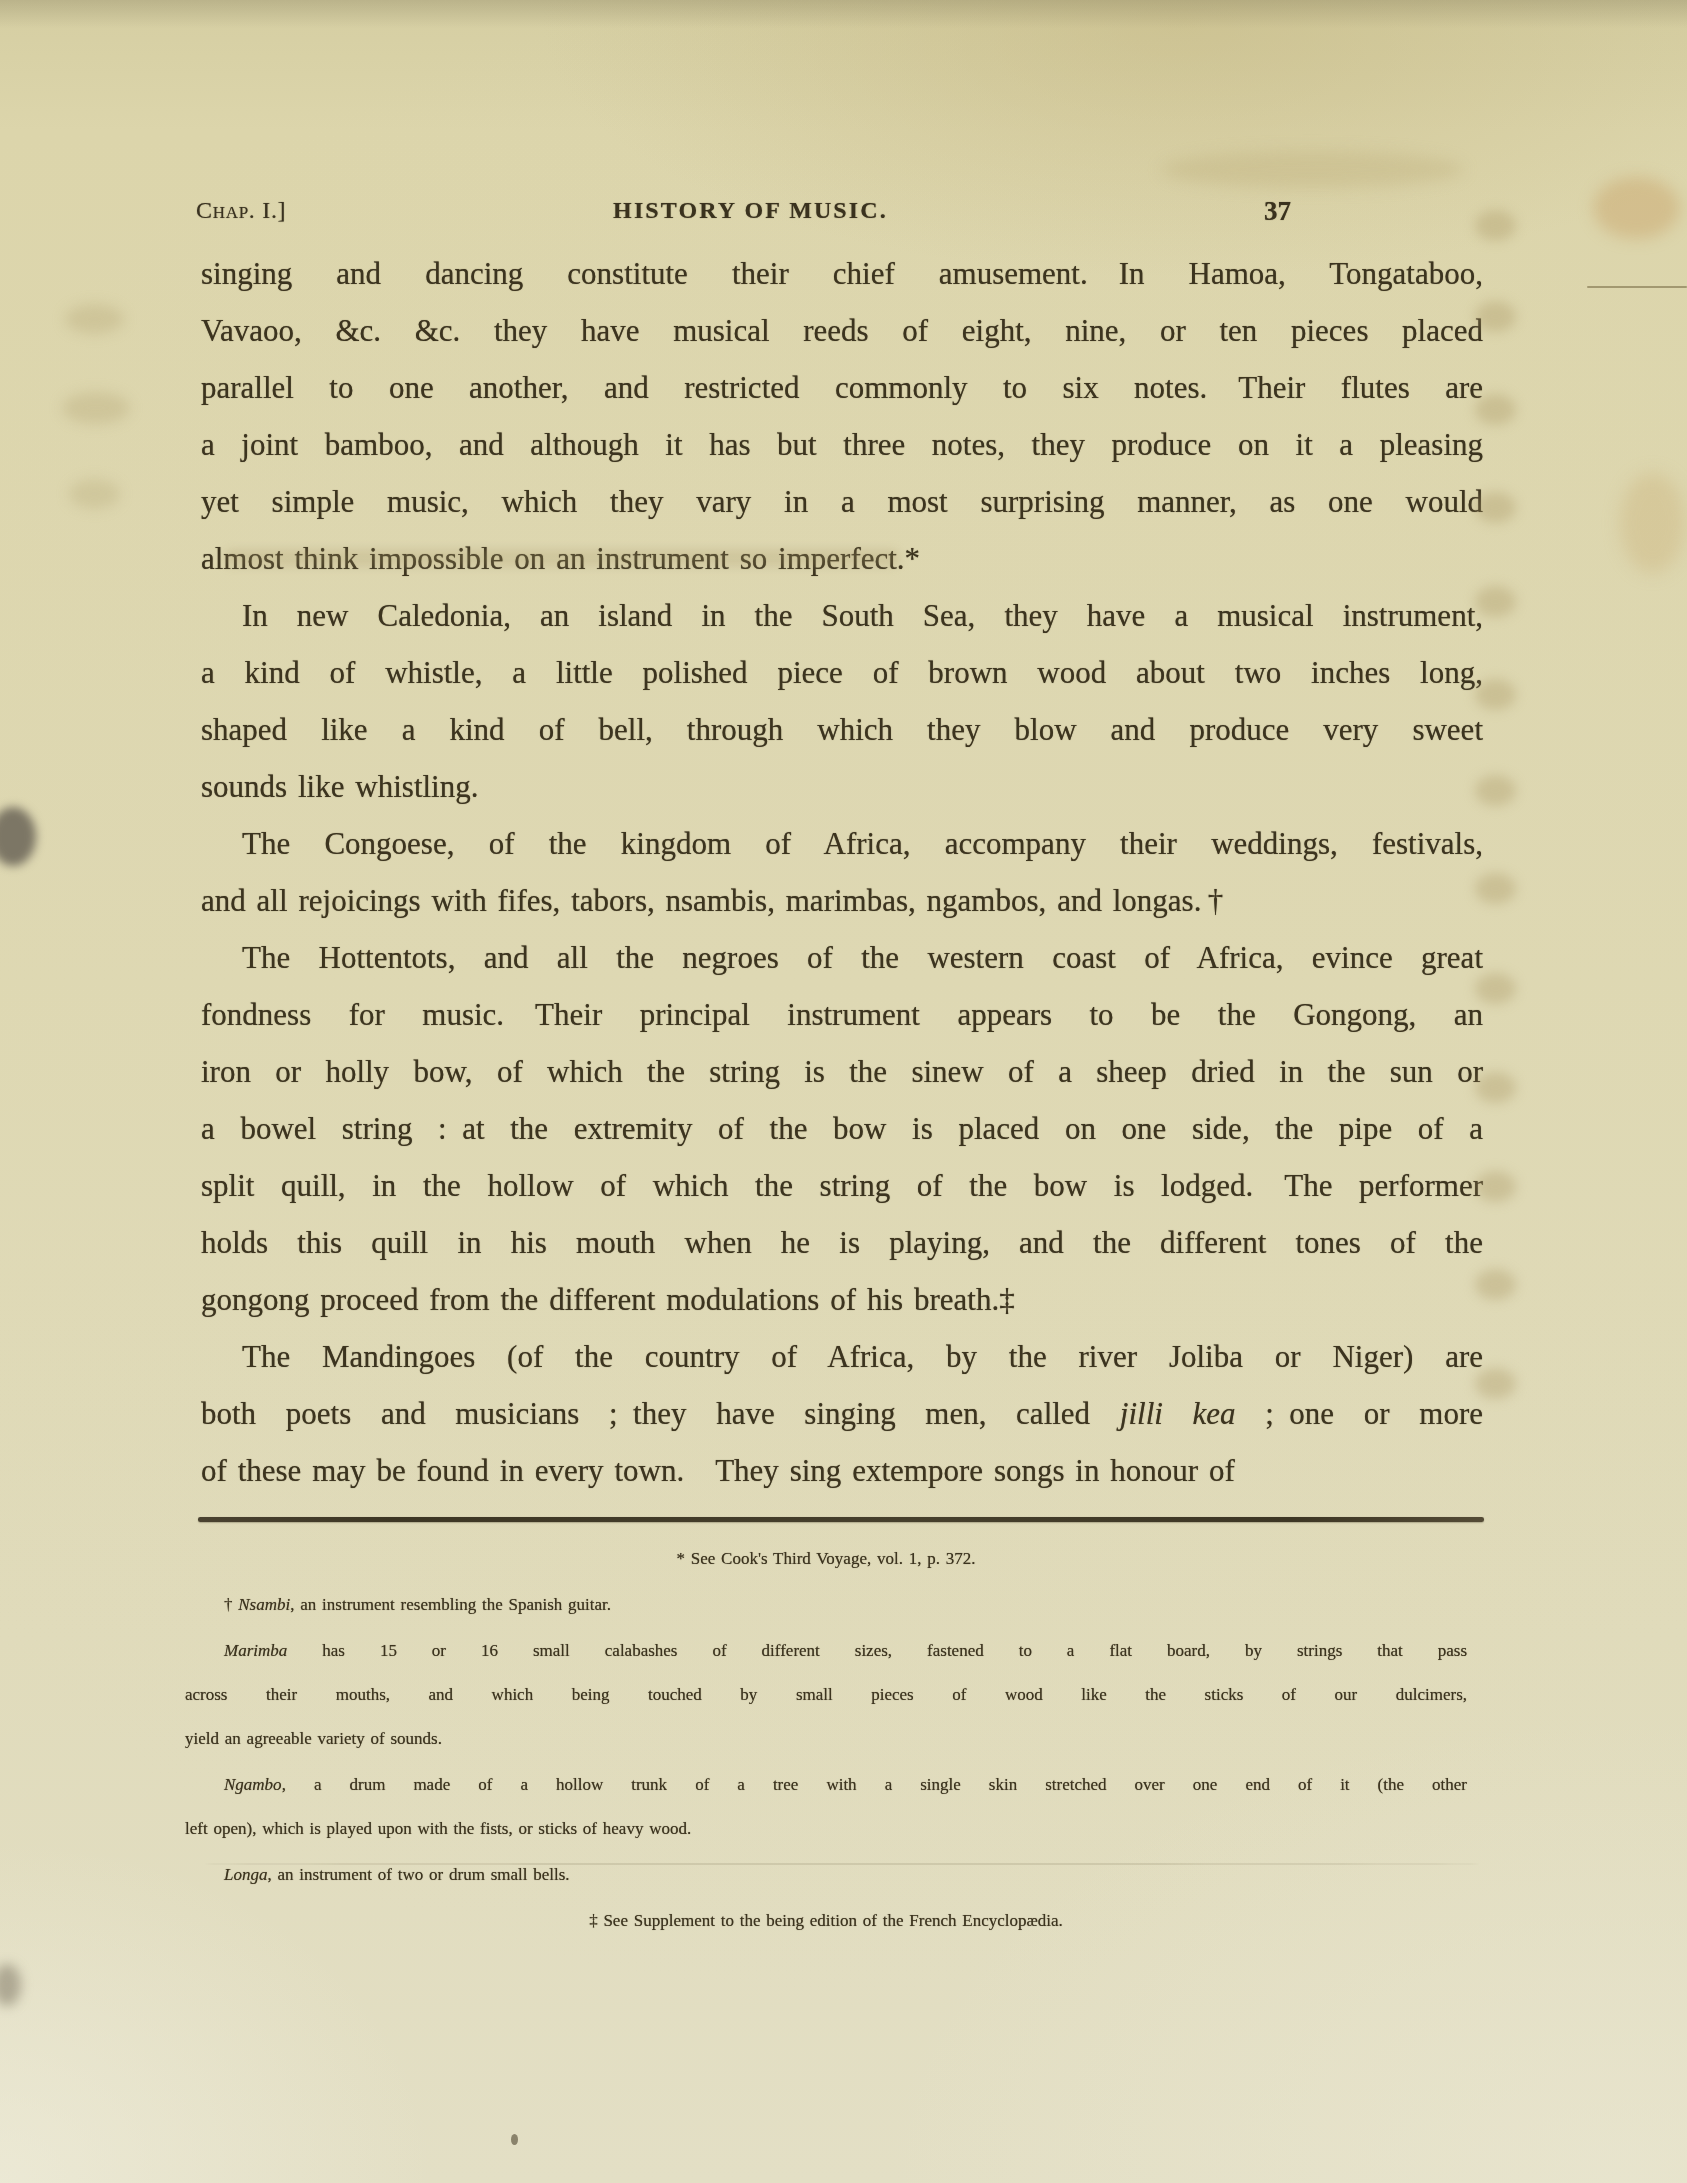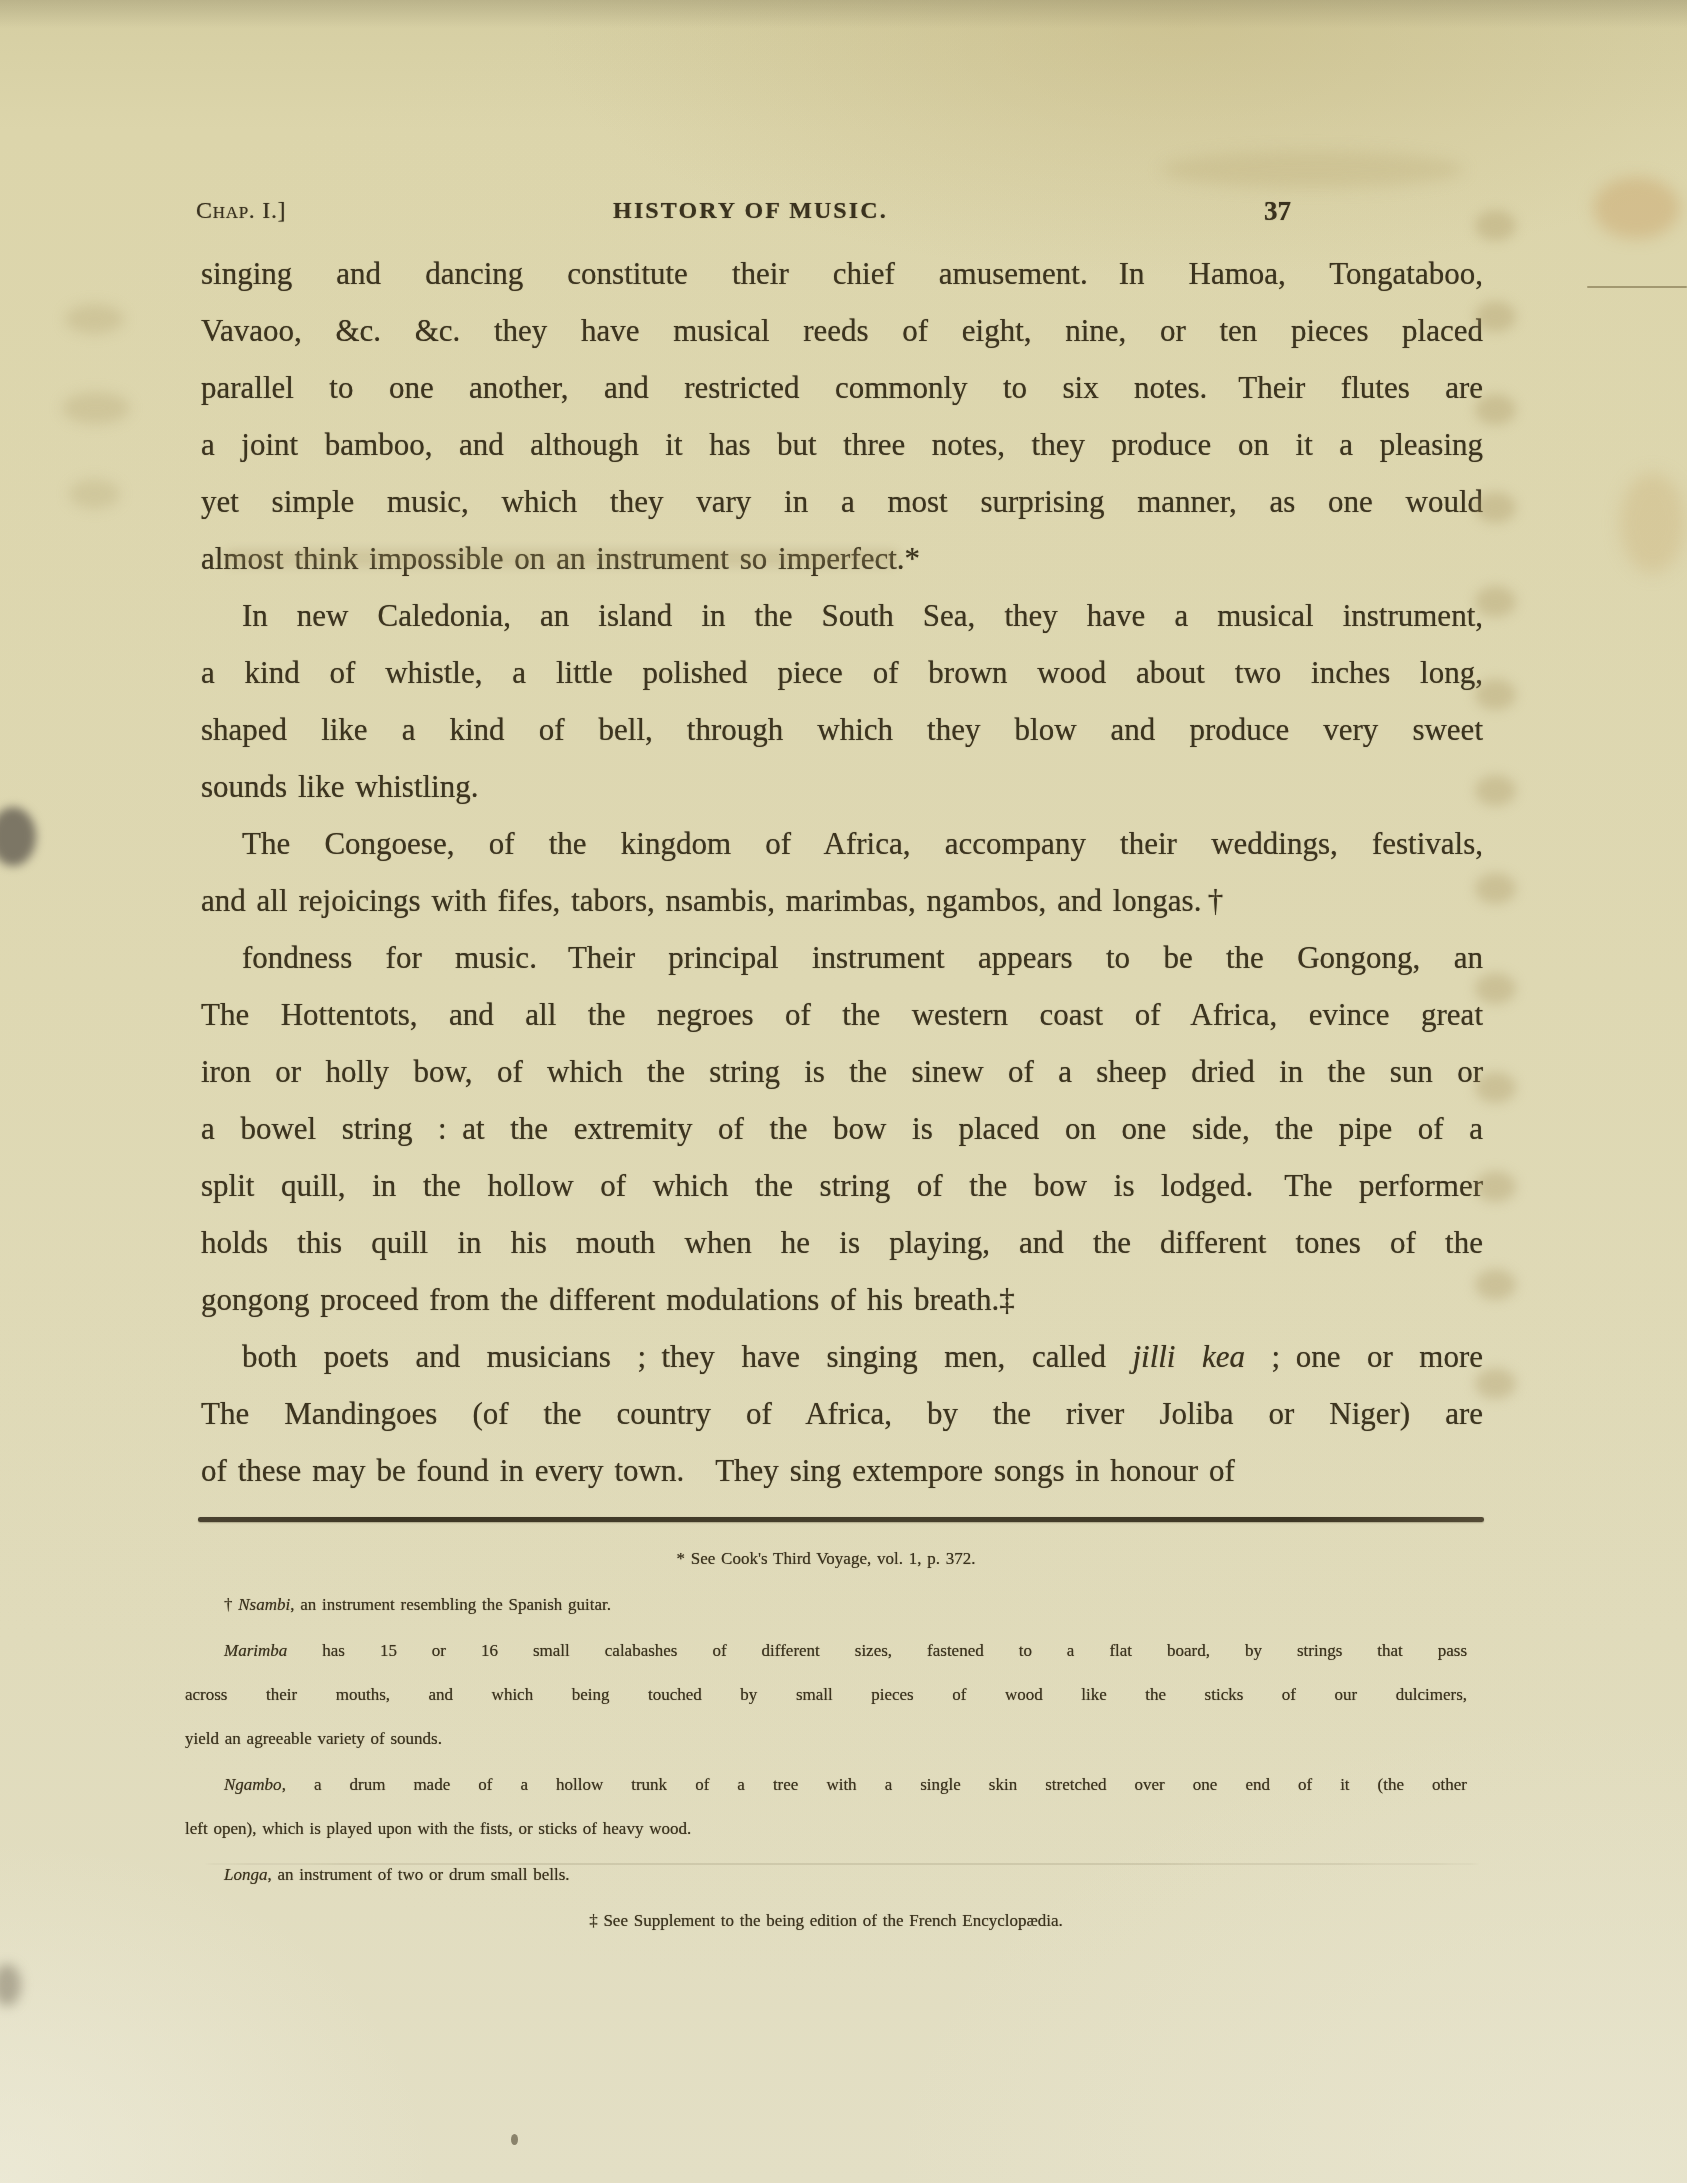--- a/index.html
+++ b/index.html
@@ -101,31 +101,31 @@
         <div class="line just"><span>In new Caledonia, an island in the South Sea, they have a musical instrument,</span></div>
         <div class="line just"><span>a kind of whistle, a little polished piece of brown wood about two inches long,</span></div>
         <div class="line just"><span>shaped like a kind of bell, through which they blow and produce very sweet</span></div>
         <div class="line"><span>sounds like whistling.</span></div>
       </div>
       <div class="para indent">
         <div class="line just"><span>The Congoese, of the kingdom of Africa, accompany their weddings, festivals,</span></div>
         <div class="line"><span>and all rejoicings with fifes, tabors, nsambis, marimbas, ngambos, and longas. †</span></div>
       </div>
       <div class="para indent">
+        <div class="line just"><span>The Hottentots, and all the negroes of the western coast of Africa, evince great</span></div>
         <div class="line just"><span>fondness for music. Their principal instrument appears to be the Gongong, an</span></div>
-        <div class="line just"><span>The Hottentots, and all the negroes of the western coast of Africa, evince great</span></div>
         <div class="line just"><span>iron or holly bow, of which the string is the sinew of a sheep dried in the sun or</span></div>
         <div class="line just"><span>a bowel string : at the extremity of the bow is placed on one side, the pipe of a</span></div>
         <div class="line just"><span>split quill, in the hollow of which the string of the bow is lodged. The performer</span></div>
         <div class="line just"><span>holds this quill in his mouth when he is playing, and the different tones of the</span></div>
         <div class="line"><span>gongong proceed from the different modulations of his breath.‡</span></div>
       </div>
       <div class="para indent">
+        <div class="line just"><span>The Mandingoes (of the country of Africa, by the river Joliba or Niger) are</span></div>
         <div class="line just"><span>both poets and musicians ; they have singing men, called </span><i>jilli kea</i><span> ; one or more</span></div>
-        <div class="line just"><span>The Mandingoes (of the country of Africa, by the river Joliba or Niger) are</span></div>
         <div class="line"><span>of these may be found in every town. They sing extempore songs in honour of</span></div>
       </div>
     </div>
 
   <div class="rule"></div>
 
   <div class="footnotes">
       <div class="para center">
         <div class="line"><span>* See Cook's Third Voyage, vol. 1, p. 372.</span></div>
       </div>

